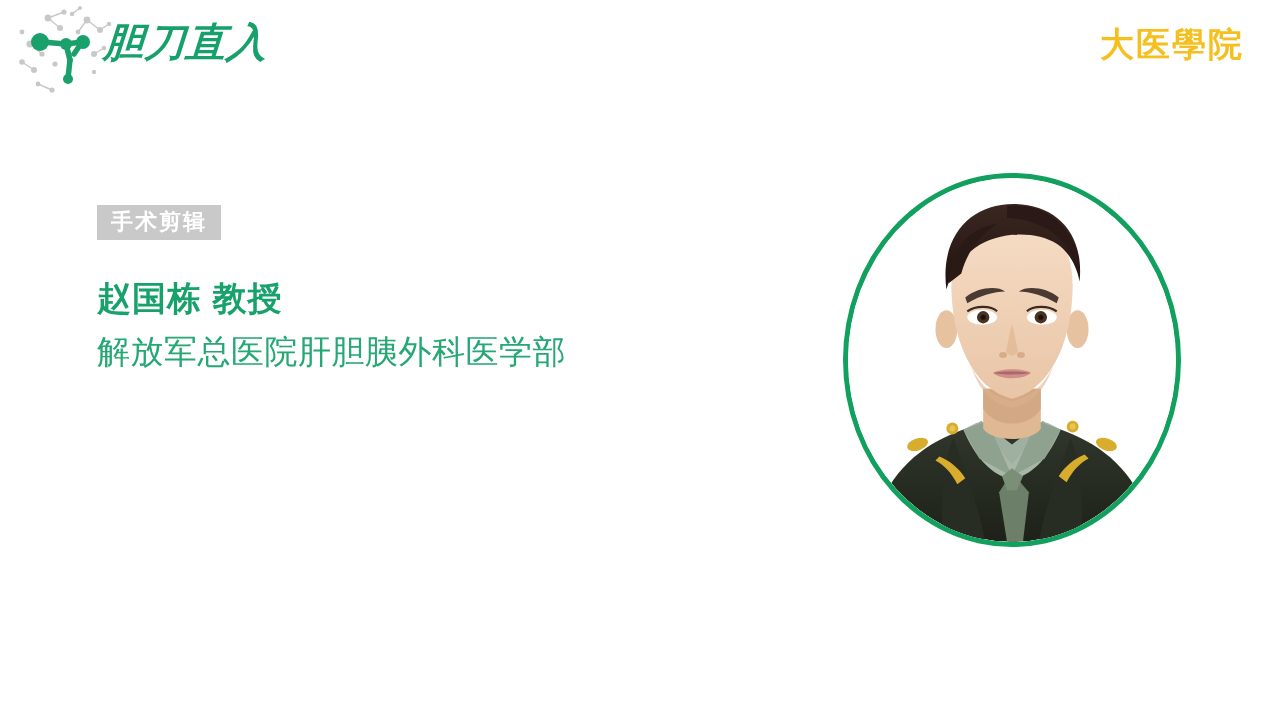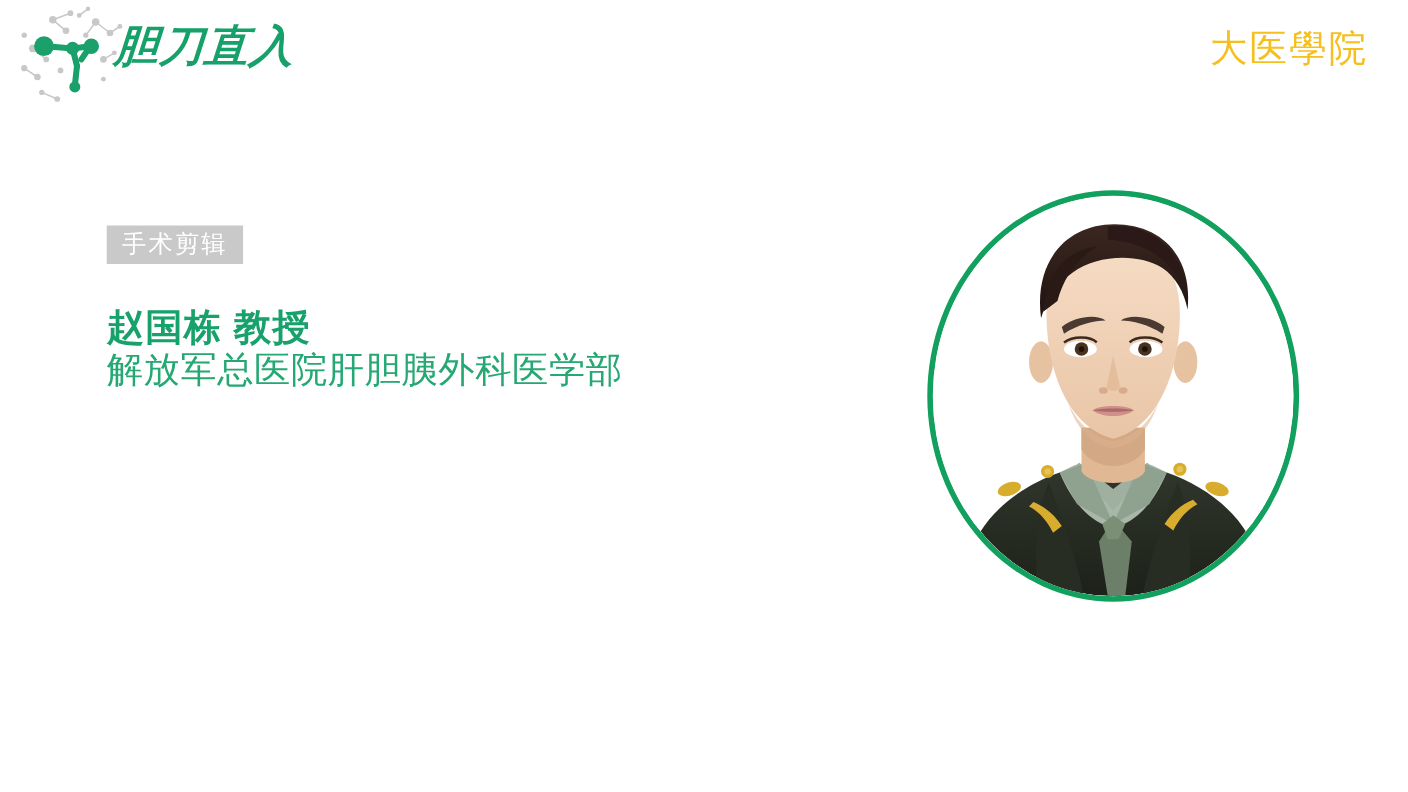--- a/index.html
+++ b/index.html
@@ -52,40 +52,40 @@
     position: absolute;
     right: 36px;
     top: 20px;
     height: 48px;
     display: flex;
     align-items: center;
   }
   .academy-logo-text {
     font-family: "DejaVu Serif", "Liberation Serif", serif;
     font-size: 34px;
-    font-weight: 400;
+    font-weight: 700;
     letter-spacing: 2px;
     color: #f5c01f;
     line-height: 1;
   }
 
   
   .info-block {
     position: absolute;
     left: 97px;
     top: 205px;
     width: 700px;
   }
 
   .category-badge {
     display: inline-block;
     background: #c9c9c9;
     color: #ffffff;
     font-size: 22px;
-    font-weight: 400;
+    font-weight: 700;
     letter-spacing: 2px;
     padding: 6px 14px 7px 14px;
     line-height: 1;
   }
 
   .lecture-title {
     margin-top: 25px;
     color: #17a16b;
     font-size: 70px;
     font-weight: 700;
@@ -97,20 +97,21 @@
   .presenter-name {
     margin-top: 40px;
     color: #17a16b;
     font-size: 34px;
     font-weight: 700;
     letter-spacing: 1px;
     line-height: 1.1;
   }
 
   .presenter-affiliation {
+    margin-top: 16px;
     color: #25a873;
     font-size: 33px;
     font-weight: 400;
     letter-spacing: 0.5px;
     line-height: 1.15;
   }
 
   
   .portrait-frame {
     position: absolute;

